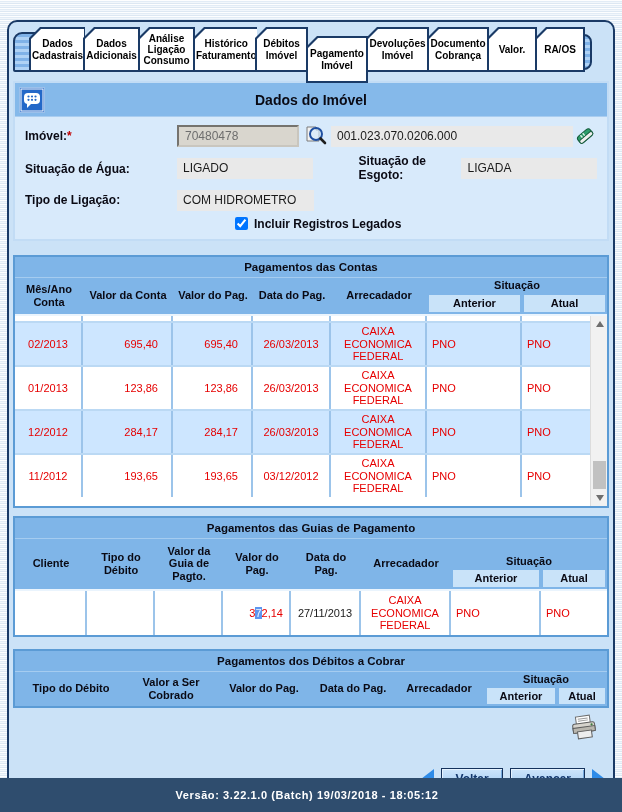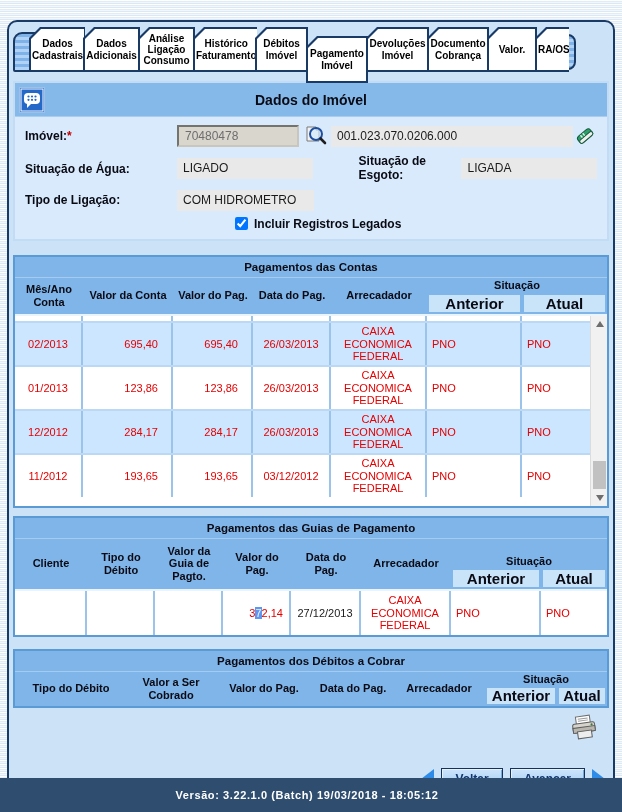--- a/index.html
+++ b/index.html
@@ -43,21 +43,21 @@
   .tbl{margin:0 4px;border:2px solid var(--table_border);background:#fff;}
   .tbl-title{height:21px;background:#7FB5E8;border-bottom:1px solid #A5CCF0;display:flex;align-items:center;justify-content:center;
     font-size:11.5px;font-weight:bold;color:#0A0A14;}
   .thead{display:grid;background:#7FB5E8;border-bottom:2px solid #EAF4FD;font-size:11px;font-weight:bold;color:#0A0A14;}
   .g1{grid-template-columns:68px 90px 80px 78px 96px 95px 1fr;}
   .g2{grid-template-columns:72px 68px 68px 68px 70px 90px 90px 1fr;}
   .g3{grid-template-columns:112px 88px 98px 80px 92px 72px 1fr;}
   .hcell{display:flex;align-items:center;justify-content:center;text-align:center;line-height:1.12;padding:1px 2px;}
   .hspan{grid-row:1/3;}
   .subbox{background:var(--subheader_bg);margin:1px 2px 2px 2px;display:flex;align-items:center;justify-content:center;
-    font-size:15px;font-weight:bold;}
+    font-size:11px;font-weight:bold;}
   .tview{position:relative;height:190px;background:#fff;overflow:hidden;}
   .trow{display:grid;min-height:44px;font-size:11px;color:var(--red_text);}
   .trow + .trow{border-top:2px solid #BBD9F4;}
   .trow.sliver{min-height:5px;height:5px;overflow:hidden;}
   .trow.alt{background:var(--row_alt);}
   .tcell{display:flex;align-items:center;border-right:2px solid var(--grid_line);padding:1px 3px;line-height:1.1;}
   .tcell:last-child{border-right:none;}
   .c-center{justify-content:center;text-align:center;}
   .c-right{justify-content:flex-end;padding-right:13px;}
   .c-left{justify-content:flex-start;padding-left:5px;}
@@ -113,21 +113,21 @@
         </div>
       <div class="tab" style="width:63px">
           <div class="tab-face">Devoluções Imóvel</div>
         </div>
       <div class="tab" style="width:62px">
           <div class="tab-face">Documento Cobrança</div>
         </div>
       <div class="tab" style="width:50px">
           <div class="tab-face">Valor.</div>
         </div>
-      <div class="tab" style="width:34px">
+      <div class="tab" style="width:50px">
           <div class="tab-face">RA/OS</div>
         </div>
       <div class="tabend"></div>
     </div>
 
     <div class="section">
       <div class="sec-head">
         <span class="bubble-btn icon-btn">
           <svg width="26" height="26" viewBox="0 0 26 26">
             <rect x="0.5" y="0.5" width="25" height="25" fill="#2468C8" stroke="#9CC0EA"></rect>
@@ -272,21 +272,21 @@
       </div>
       <div class="trow g2">
         <div class="tcell c-center"></div>
         <div class="tcell c-center"></div>
         <div class="tcell c-right"></div>
         <div class="tcell c-right" style="padding-right:6px">
             <span>3</span>
             <span class="sel">7</span>
             <span>2,14</span>
           </div>
-        <div class="tcell c-center c-black">27/12/2013</div>
+        <div class="tcell c-center c-black">27/11/2013</div>
         <div class="tcell c-center">CAIXA ECONOMICA FEDERAL</div>
         <div class="tcell c-left">PNO</div>
         <div class="tcell c-left">PNO</div>
       </div>
     </div>
 
     <div class="tbl" style="margin-top:12px">
       <div class="tbl-title">Pagamentos dos Débitos a Cobrar</div>
       <div class="thead g3" style="grid-template-rows:15px 19px;border-bottom:none">
         <div class="hcell hspan">Tipo do Débito</div>

